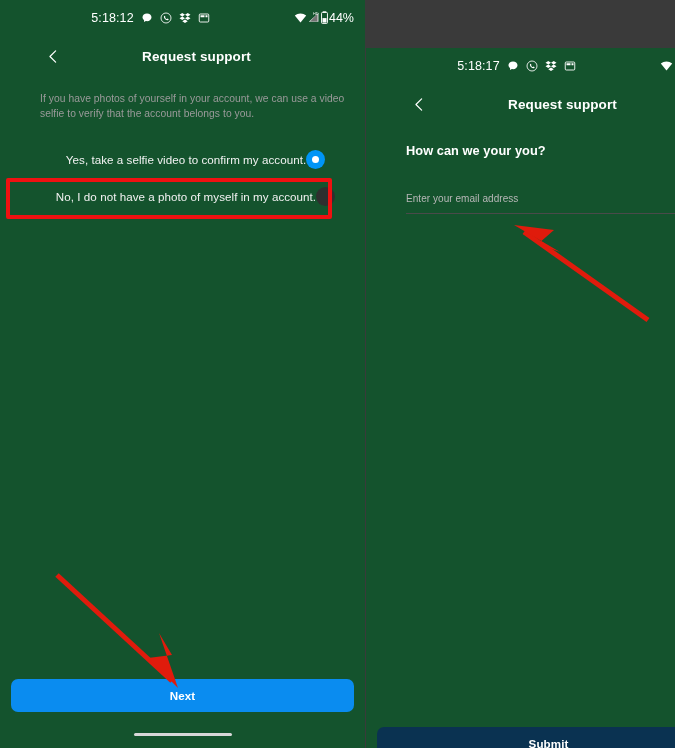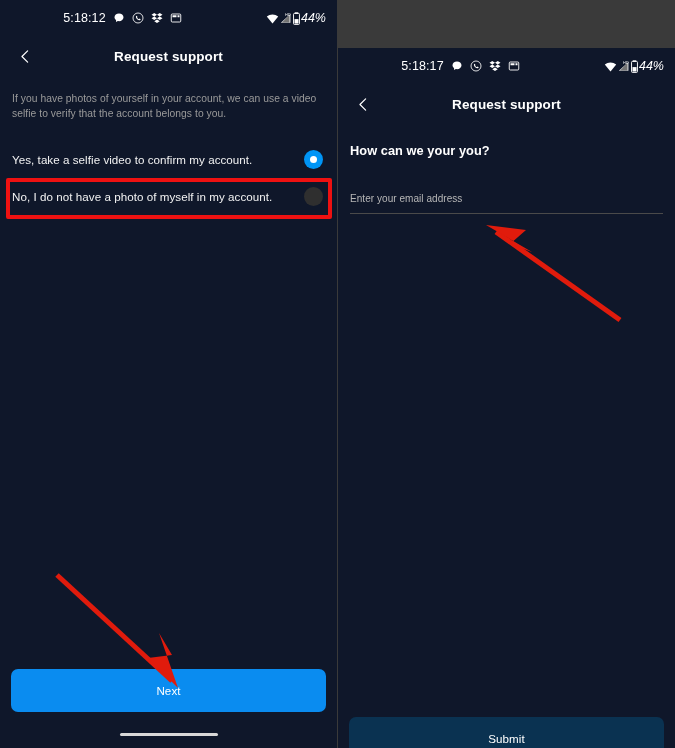--- a/index.html
+++ b/index.html
@@ -17,23 +17,24 @@
     position: relative;
     width: 675px;
     height: 748px;
     display: flex;
     background: #3a3a3a;
   }
   .phone {
     position: relative;
     width: 337px;
     height: 748px;
-    background: #0f172a;
+    background: #14532d;
     overflow: hidden;
     flex: 0 0 auto;
+    padding-left: 28px;
   }
   .phone.right {
     width: 337px;
     margin-left: 1px;
     margin-top: 48px;
   }
 
   
   .statusbar {
     position: relative;
@@ -54,22 +55,20 @@
   .sb-time {
     font-size: 12.5px;
     font-weight: 500;
     letter-spacing: 0.1px;
     white-space: nowrap;
   }
   .sb-right {
     position: absolute;
     right: 11px;
     display: flex;
-    align-items: center;
-    font-style: italic;
   }
   .sb-batt-text {
     font-size: 12.5px;
     font-weight: 500;
   }
   .ic { display: block; }
 
   
   .header {
     position: relative;
@@ -117,21 +116,21 @@
 
   
   .options {
     margin-top: 20px;
   }
   .option-row {
     position: relative;
     height: 37px;
     display: flex;
     align-items: center;
-    justify-content: space-between;
+    justify-content: center;
   }
   .option-label {
     color: #f2f2f2;
     font-size: 11.6px;
     letter-spacing: 0.05px;
   }
   .radio {
     width: 19px;
     height: 19px;
     border-radius: 50%;
@@ -161,28 +160,28 @@
     font-size: 10px;
     letter-spacing: 0.05px;
   }
 
   
   .cta {
     position: absolute;
     left: 11px;
     right: 11px;
     bottom: 36px;
-    height: 43px;
+    height: 33px;
     border-radius: 7px;
     display: flex;
     align-items: center;
     justify-content: center;
     color: #ffffff;
     font-size: 11.6px;
-    font-weight: normal;
+    font-weight: bold;
     letter-spacing: 0.1px;
   }
   .cta.primary  { background: #0a8cf0; }
   .cta.disabled { background: #0a3251; }
 
   .home-indicator {
     position: absolute;
     bottom: 12px;
     left: 50%;
     transform: translateX(-50%);

